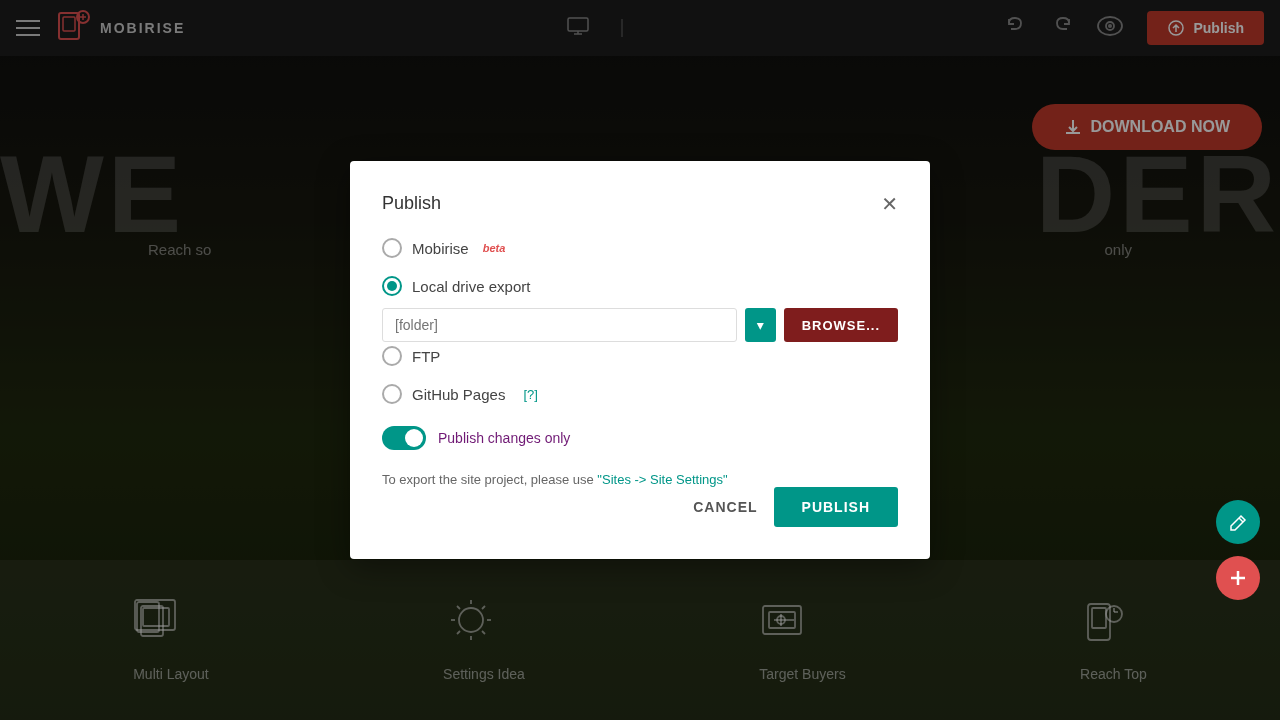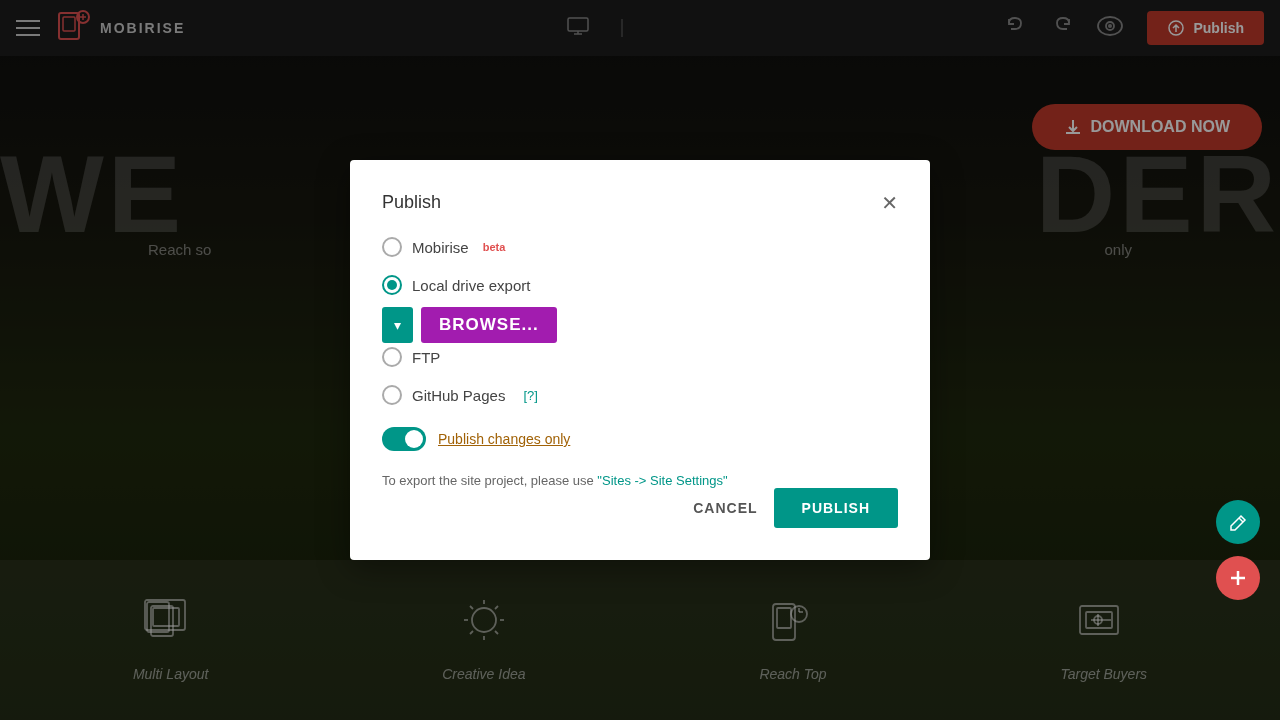--- a/index.html
+++ b/index.html
@@ -56,23 +56,22 @@
     }
 
     
     .features {
       position: absolute; bottom: 0; left: 0; right: 0; height: 160px;
       background: rgba(255,255,255,0.06);
       display: flex; align-items: center; justify-content: space-around;
       z-index: 2; padding: 16px;
     }
     .feature-item {
-      display: flex; flex-direction: column; align-items: center; gap: 16px; color: rgba(255,255,255,0.55);
+      display: flex; flex-direction: column; align-items: flex-start; gap: 16px; color: rgba(255,255,255,0.55);
       font-size: 14px;
-      font-style: italic;
     }
 
     
     .modal-backdrop {
       position: absolute; inset: 0; background: rgba(0,0,0,0.4); z-index: 20;
     }
 
     
     .modal {
       position: absolute;
@@ -99,54 +98,54 @@
       width: 20px; height: 20px; border-radius: 50%;
       border: 2px solid #aaa;
       display: flex; align-items: center; justify-content: center;
       flex-shrink: 0;
     }
     .radio-circle.selected { border-color: #009688; }
     .radio-circle.selected::after {
       content: ''; width: 10px; height: 10px; border-radius: 50%; background: #009688;
     }
     .radio-label { font-size: 15px; color: #444; }
-    .beta-badge { color: #e05050; font-size: 11px; font-weight: 600; margin-left: 4px; }
+    .beta-badge { color: #e05050; font-size: 11px; font-weight: 600; margin-left: 4px; font-style: italic; }
     .help-link { color: #009688; font-size: 13px; text-decoration: none; cursor: pointer; }
 
     
     .folder-row {
       display: flex; gap: 8px; margin-top: 12px; margin-bottom: 4px;
     }
     .folder-input {
       flex: 1; border: 1px solid #ddd; border-radius: 3px;
       padding: 8px 12px; font-size: 14px; color: #999; outline: none;
     }
     .dropdown-btn {
       background: #009688; color: #fff; border: none;
       padding: 8px 12px; border-radius: 3px; cursor: pointer; font-size: 14px;
     }
     .browse-btn {
-      background: #a21caf; color: #fff; border: none;
-      padding: 8px 18px; border-radius: 3px; cursor: pointer; font-size: 17px;
+      background: #7f1d1d; color: #fff; border: none;
+      padding: 8px 18px; border-radius: 3px; cursor: pointer; font-size: 13px;
       font-weight: 600; letter-spacing: 1px;
     }
 
     
     .toggle-row {
       display: flex; align-items: center; gap: 12px; margin-top: 22px; margin-bottom: 22px;
     }
     .toggle-switch {
       width: 44px; height: 24px; border-radius: 12px;
       background: #009688; position: relative; cursor: pointer;
     }
     .toggle-knob {
       position: absolute; top: 3px; right: 3px;
       width: 18px; height: 18px; border-radius: 50%; background: #fff;
     }
-    .toggle-label { font-size: 14px; color: #a16207; text-decoration: underline; }
+    .toggle-label { font-size: 14px; color: #701a75; }
 
     
     .export-note { font-size: 13px; color: #666; }
     .export-link { color: #009688; text-decoration: none; cursor: pointer; }
 
     
     .modal-footer { display: flex; justify-content: flex-end; align-items: center; gap: 16px; }
     .cancel-btn {
       background: none; border: none; color: #555; font-size: 14px; font-weight: 700;
       cursor: pointer; letter-spacing: 1px;
@@ -280,44 +279,44 @@
       <circle cx="28" cy="22" r="12"></circle>
       <line x1="28" y1="6" x2="28" y2="2"></line>
       <line x1="28" y1="38" x2="28" y2="42"></line>
       <line x1="12" y1="22" x2="8" y2="22"></line>
       <line x1="44" y1="22" x2="48" y2="22"></line>
       <line x1="17" y1="11" x2="14" y2="8"></line>
       <line x1="39" y1="11" x2="42" y2="8"></line>
       <line x1="17" y1="33" x2="14" y2="36"></line>
       <line x1="39" y1="33" x2="42" y2="36"></line>
     </svg>
-    <span>Creative Idea</span>
+    <span>Settings Idea</span>
+  </div>
+
+  <div class="feature-item">
+    <svg width="56" height="52" viewBox="0 0 56 52" fill="none" stroke="rgba(255,255,255,0.55)" stroke-width="1.8">
+      <rect x="4" y="8" width="38" height="28" rx="2"></rect>
+      <rect x="10" y="14" width="26" height="16" rx="1"></rect>
+      <line x1="15" y1="22" x2="35" y2="22"></line>
+      <line x1="22" y1="16" x2="22" y2="28"></line>
+      <circle cx="22" cy="22" r="4"></circle>
+    </svg>
+    <span>Target Buyers</span>
   </div>
 
   <div class="feature-item">
     <svg width="56" height="52" viewBox="0 0 56 52" fill="none" stroke="rgba(255,255,255,0.55)" stroke-width="1.8">
       <rect x="8" y="6" width="22" height="36" rx="3"></rect>
       <rect x="12" y="10" width="14" height="20" rx="1"></rect>
       <circle cx="34" cy="16" r="8"></circle>
       <line x1="34" y1="10" x2="34" y2="14"></line>
       <line x1="38" y1="14" x2="34" y2="14"></line>
     </svg>
     <span>Reach Top</span>
   </div>
-
-  <div class="feature-item">
-    <svg width="56" height="52" viewBox="0 0 56 52" fill="none" stroke="rgba(255,255,255,0.55)" stroke-width="1.8">
-      <rect x="4" y="8" width="38" height="28" rx="2"></rect>
-      <rect x="10" y="14" width="26" height="16" rx="1"></rect>
-      <line x1="15" y1="22" x2="35" y2="22"></line>
-      <line x1="22" y1="16" x2="22" y2="28"></line>
-      <circle cx="22" cy="22" r="4"></circle>
-    </svg>
-    <span>Target Buyers</span>
-  </div>
 </div>
 
 <button class="fab-edit">
   <svg width="20" height="20" viewBox="0 0 20 20" fill="none">
       <path d="M3 14 L13 4 L17 8 L7 18 L3 18 Z" stroke="#fff" stroke-width="1.5" fill="none"></path>
       <line x1="11" y1="6" x2="15" y2="10" stroke="#fff" stroke-width="1.5"></line>
     </svg>
 </button>
 <button class="fab-add">
   <svg width="22" height="22" viewBox="0 0 22 22">
@@ -339,20 +338,21 @@
     <span class="radio-label">Mobirise</span>
     <span class="beta-badge">beta</span>
   </div>
 
   <div style="margin-top:18px;">
     <div class="radio-item">
       <div class="radio-circle selected"></div>
       <span class="radio-label">Local drive export</span>
     </div>
     <div class="folder-row">
+      <input class="folder-input" type="text" placeholder="[folder]" style="">
       <button class="dropdown-btn">▾</button>
       <button class="browse-btn">BROWSE...</button>
     </div>
   </div>
 
   <div class="radio-item" style="align-items:center;">
     <div class="radio-circle"></div>
     <span class="radio-label">FTP</span>
   </div>
 

